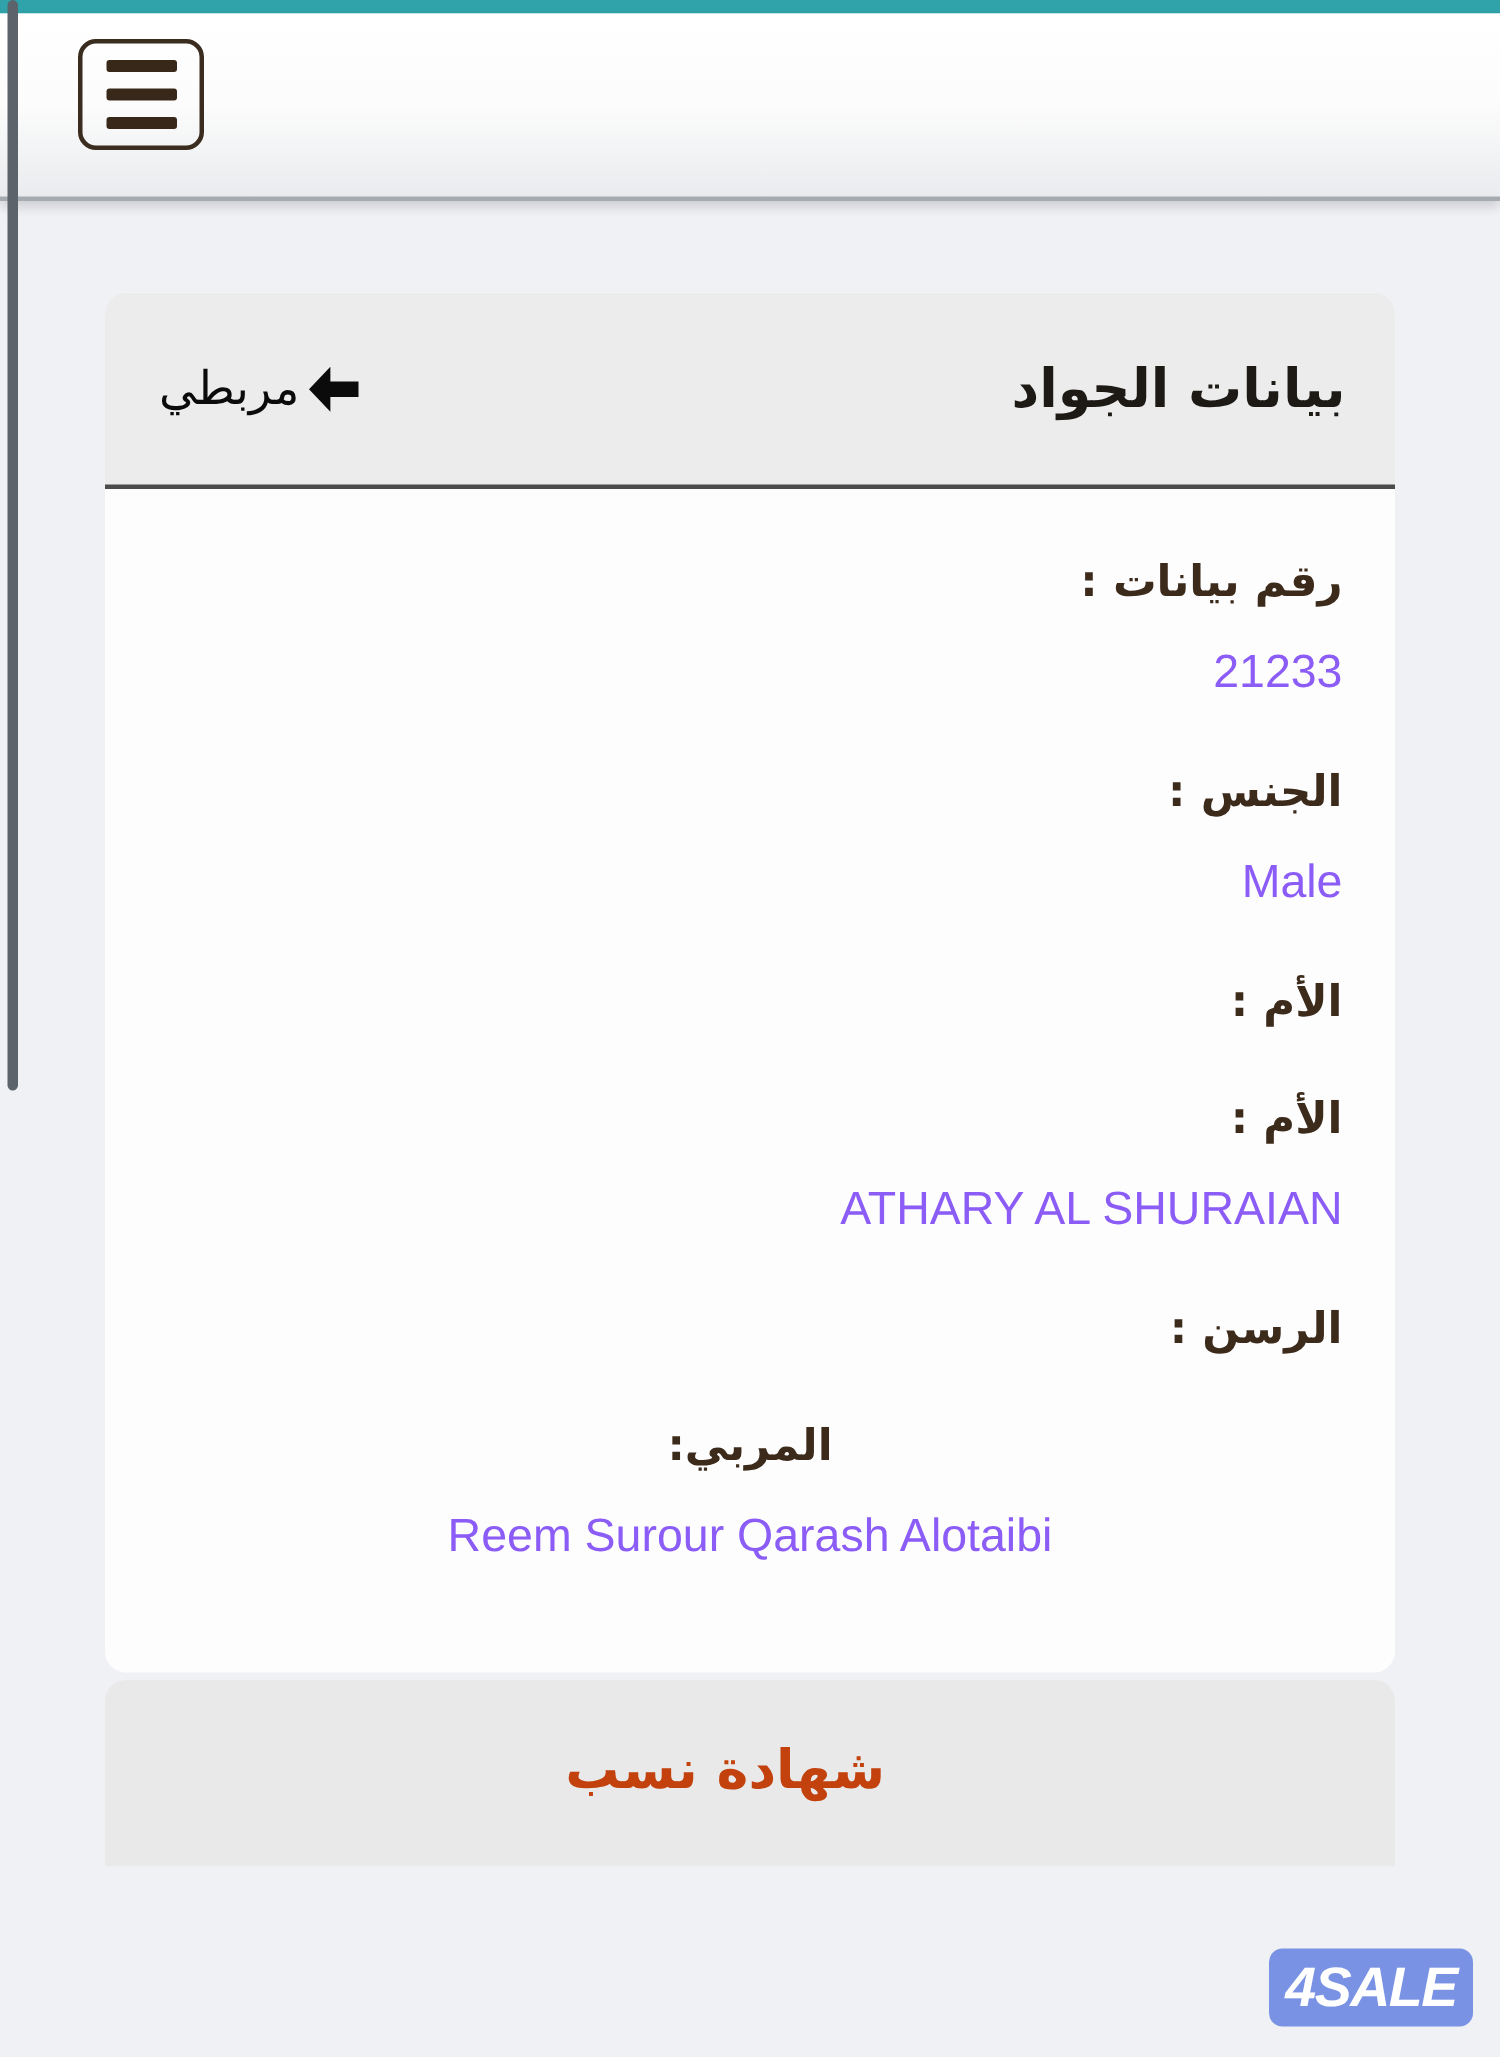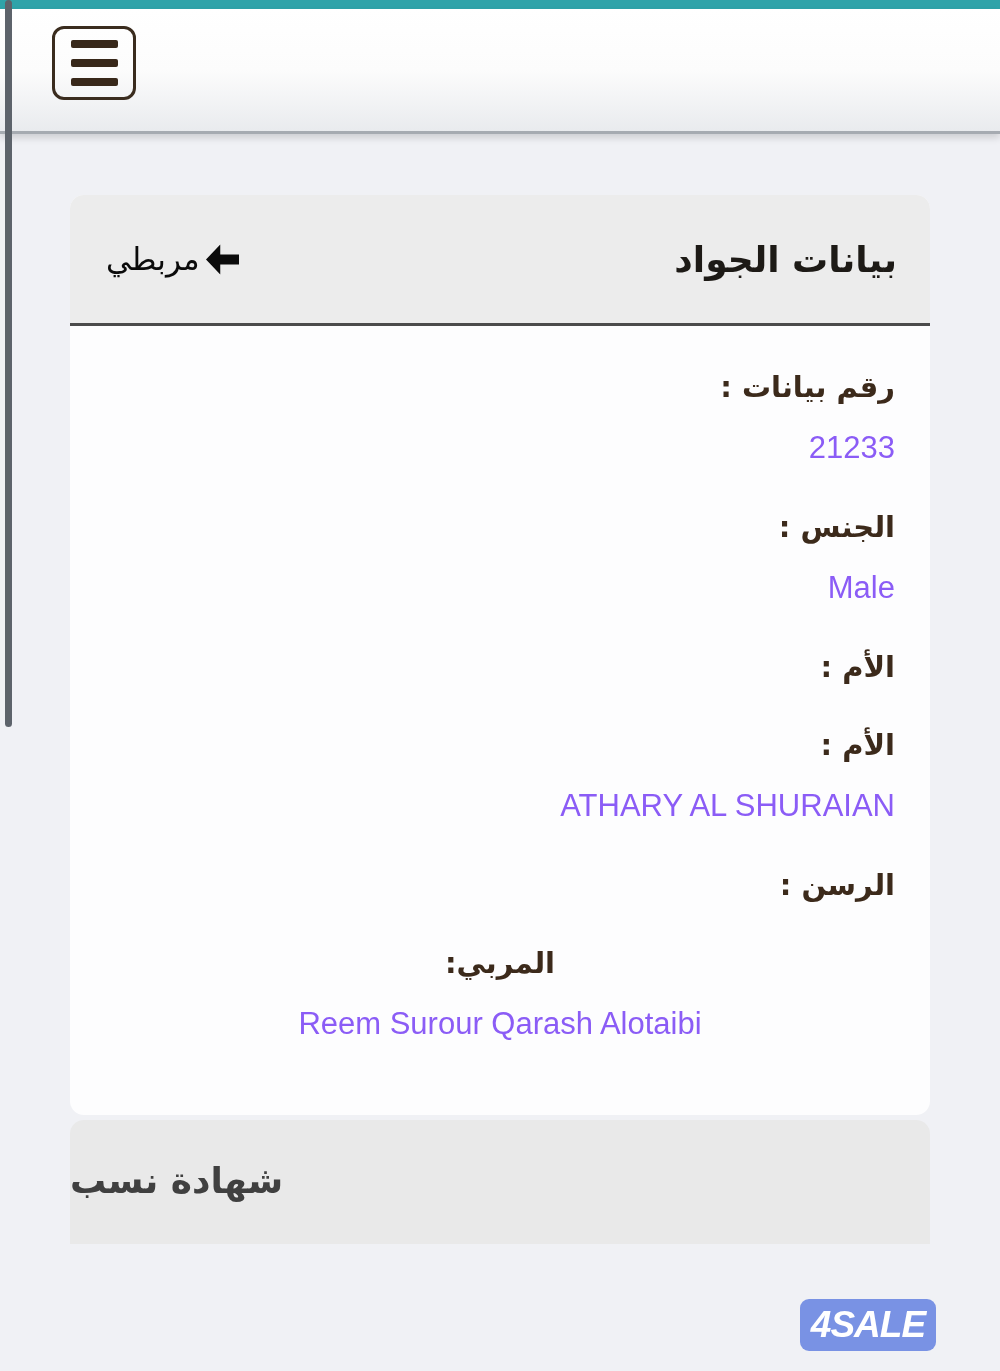--- a/index.html
+++ b/index.html
@@ -81,27 +81,27 @@
   
   .card-secondary{
     margin:5px 70px 0;
     background:#e9e9e9;
     border-radius:14px 14px 0 0;
     height:124px;
     padding-top:40px;
     box-sizing:border-box;
   }
   .card-secondary .card-title{
-    display:block;text-align:left;padding-left:0;padding-right:33px;
-    font-size:36px;color:#404040;font-weight:600;
+    display:block;text-align:center;padding-left:0;padding-right:33px;
+    font-size:36px;color:#c2410c;font-weight:600;
   }
 
   
   .watermark{
-    position:absolute;left:800px;top:1299px;
+    position:absolute;left:846px;top:1299px;
     width:136px;height:52px;
     background:rgba(91,123,224,.8);
     border-radius:9px;
     display:flex;align-items:center;justify-content:center;
     z-index:80;direction:ltr;
   }
   .watermark span{
     color:#ffffff;font-family:"Liberation Sans",sans-serif;
     font-weight:800;font-style:italic;font-size:37px;letter-spacing:-1px;
   }

